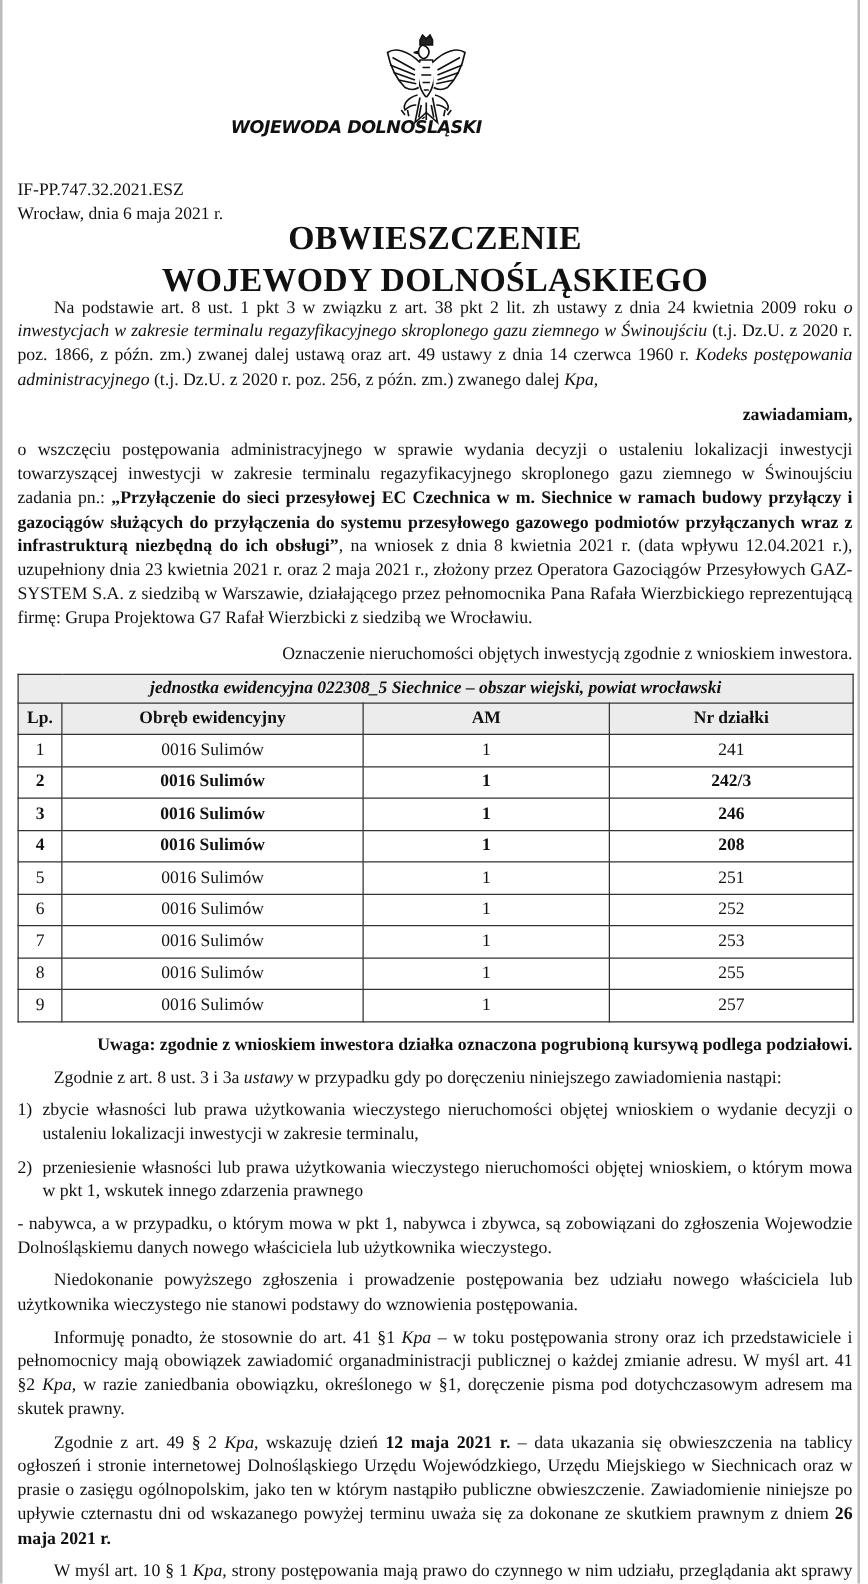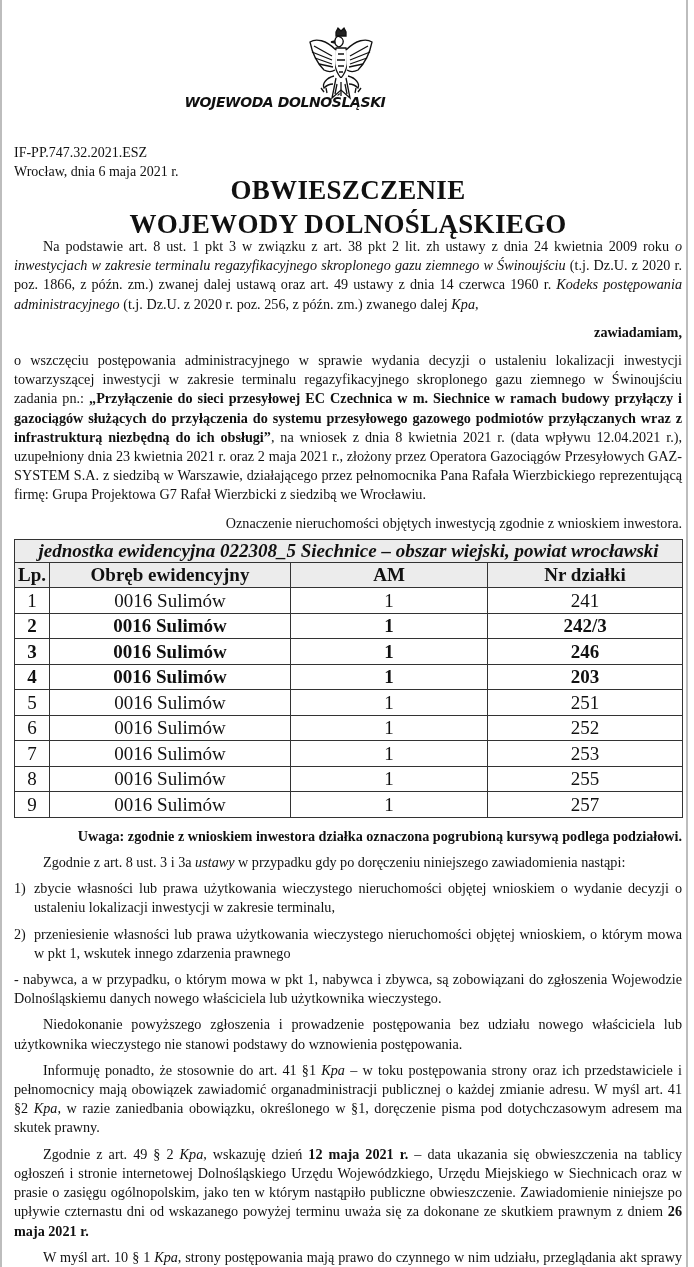--- a/index.html
+++ b/index.html
@@ -29,21 +29,21 @@
   p { margin: 0; text-align: justify; }
   .indent { text-indent: 29px; }
   .center { text-align: right; }
   .gap-s { margin-top: 7px; }
   .gap-m { margin-top: 9px; }
   .list-item { display: flex; margin-top: 7px; }
   .list-item .num { width: 20px; flex: 0 0 20px; }
   .list-item .txt { flex: 1; text-align: justify; }
   table.parcels {
     margin-top: 6px; width: 668px; border-collapse: collapse;
-    font-size: 19px; table-layout: fixed;
+    font-size: 14px; table-layout: fixed;
   }
   table.parcels td, table.parcels th {
     border: 1.3px solid #333; text-align: center; height: 24.5px; padding: 0;
   }
   table.parcels th { background: #ececec; font-weight: bold; }
   table.parcels th.unit { font-style: italic; height: 22px; }
   table.parcels tr.bold td { font-weight: bold; }
   b, .b { font-weight: bold; }
   i { font-style: italic; }
 </style>
@@ -134,21 +134,21 @@
           <tr class="bold">
             <td>3</td>
             <td>0016 Sulimów</td>
             <td>1</td>
             <td>246</td>
           </tr>
           <tr class="bold">
             <td>4</td>
             <td>0016 Sulimów</td>
             <td>1</td>
-            <td>203</td>
+            <td>208</td>
           </tr>
           <tr>
             <td>5</td>
             <td>0016 Sulimów</td>
             <td>1</td>
             <td>251</td>
           </tr>
           <tr>
             <td>6</td>
             <td>0016 Sulimów</td>

